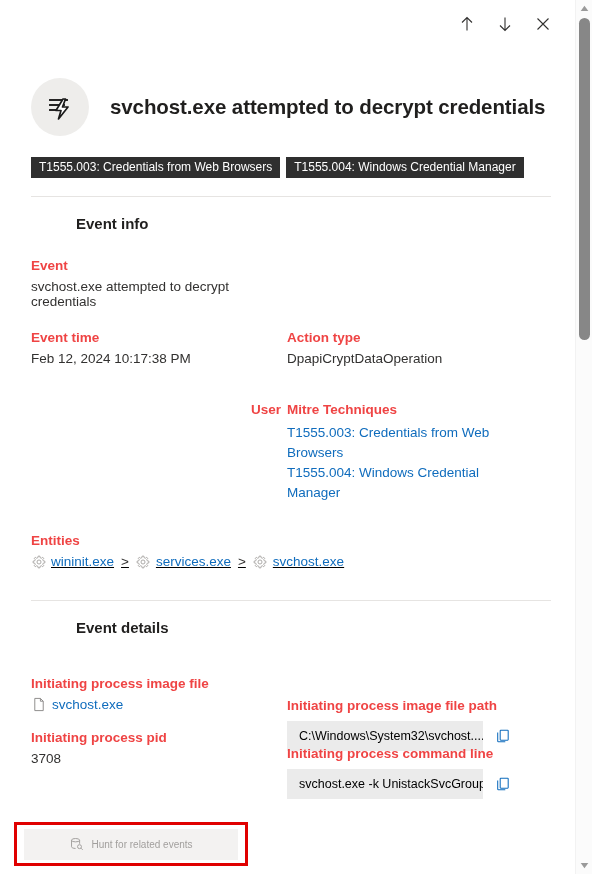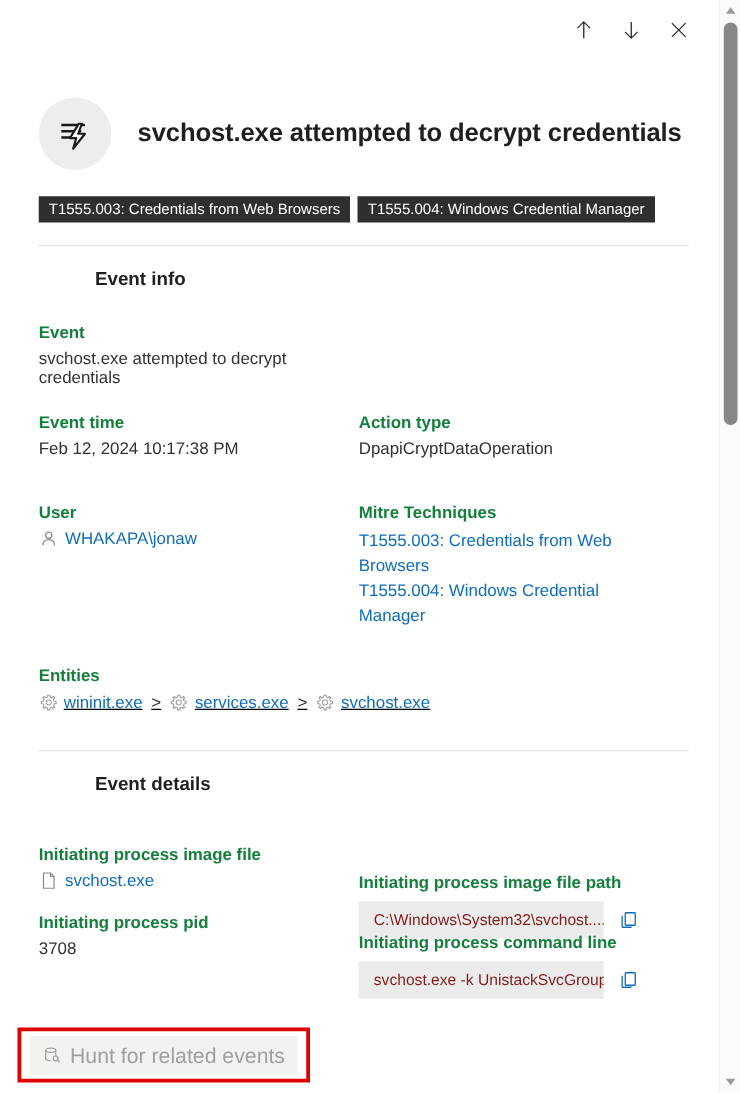--- a/index.html
+++ b/index.html
@@ -110,21 +110,21 @@
     color: #201f1e;
   }
 
   
   .field {
     position: absolute;
   }
   .f-label {
     font-size: 13.5px;
     font-weight: bold;
-    color: #15803d;
+    color: #ef4444;
     margin-bottom: 6px;
     white-space: nowrap;
   }
   .f-value {
     font-size: 13.5px;
     color: #323130;
   }
   .f-link {
     font-size: 13.5px;
     color: #0f6cbd;
@@ -175,21 +175,21 @@
     align-items: center;
     gap: 10px;
   }
   .valpill {
     background: #ebebeb;
     height: 30px;
     display: flex;
     align-items: center;
     padding: 0 12px;
     font-size: 12.5px;
-    color: #7f1d1d;
+    color: #000000;
     max-width: 196px;
     white-space: nowrap;
     overflow: hidden;
     text-overflow: ellipsis;
   }
   .copy-btn {
     width: 20px; height: 20px;
     display: flex; align-items: center; justify-content: center;
     color: #0f6cbd;
     cursor: pointer;
@@ -212,21 +212,21 @@
     top: 829px;
     width: 214px;
     height: 31px;
     background: #f3f2f1;
     border: none;
     display: flex;
     align-items: center;
     justify-content: center;
     gap: 7px;
     color: #a19f9d;
-    font-size: 17px;
+    font-size: 10px;
     font-family: "Liberation Sans", sans-serif;
     cursor: default;
   }
 
   
   .scrollbar {
     position: absolute;
     top: 0; right: 0;
     width: 17px;
     height: 874px;
@@ -317,31 +317,22 @@
   <div class="field" style="top:330px; left:31px; width:250px;">
     <div class="f-label">Event time</div>
     <div class="f-value">Feb 12, 2024 10:17:38 PM</div>
   </div>
 
   <div class="field" style="top:330px; left:287px; width:260px;">
     <div class="f-label">Action type</div>
     <div class="f-value">DpapiCryptDataOperation</div>
   </div>
 
-  <div class="field" style="top:402px; left:31px; width:250px;">
+  <div class="field" style="top:402px; left:31px; width:250px;text-align:right;">
     <div class="f-label">User</div>
-    <div class="icon-line">
-      <span class="mini-icon">
-        <svg width="14" height="14" viewBox="0 0 14 14" fill="none" stroke="#8a8886" stroke-width="1.05">
-          <circle cx="7" cy="4.2" r="2.5"></circle>
-          <path d="M2.4 12.2 C2.4 9.2 4.5 7.7 7 7.7 C9.5 7.7 11.6 9.2 11.6 12.2"></path>
-        </svg>
-      </span>
-      <a class="f-link">WHAKAPA\jonaw</a>
-    </div>
   </div>
 
   <div class="field mitre-list" style="top:402px; left:287px; width:240px;">
     <div class="f-label">Mitre Techniques</div>
     <a class="f-link">T1555.003: Credentials from Web Browsers</a>
     <a class="f-link">T1555.004: Windows Credential Manager</a>
   </div>
 
   <div class="field" style="top:533px; left:31px; width:520px;">
     <div class="f-label">Entities</div>

